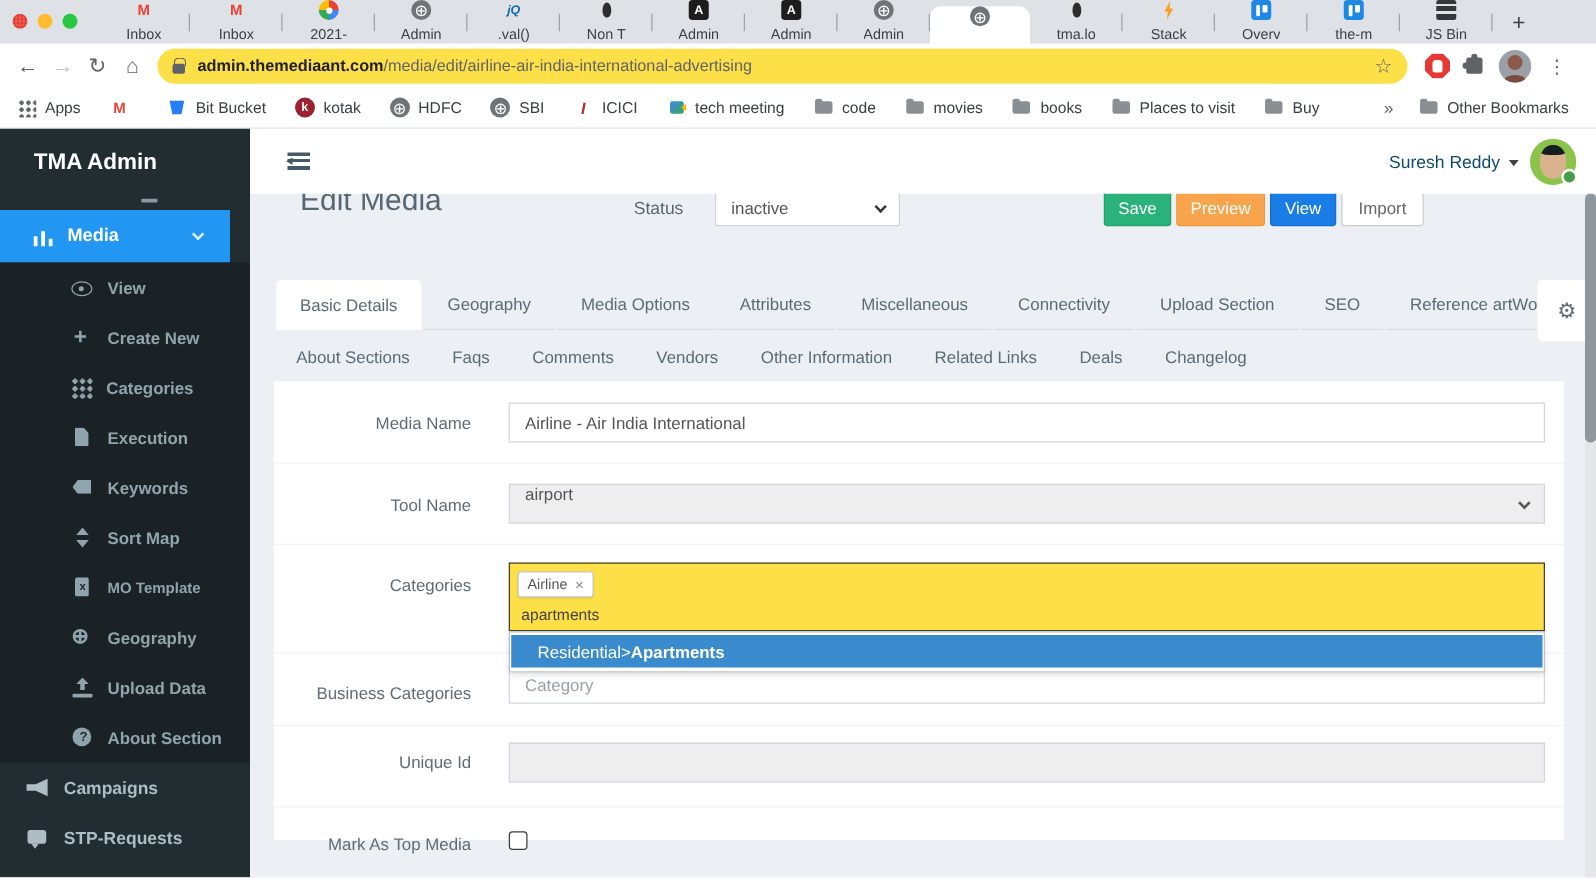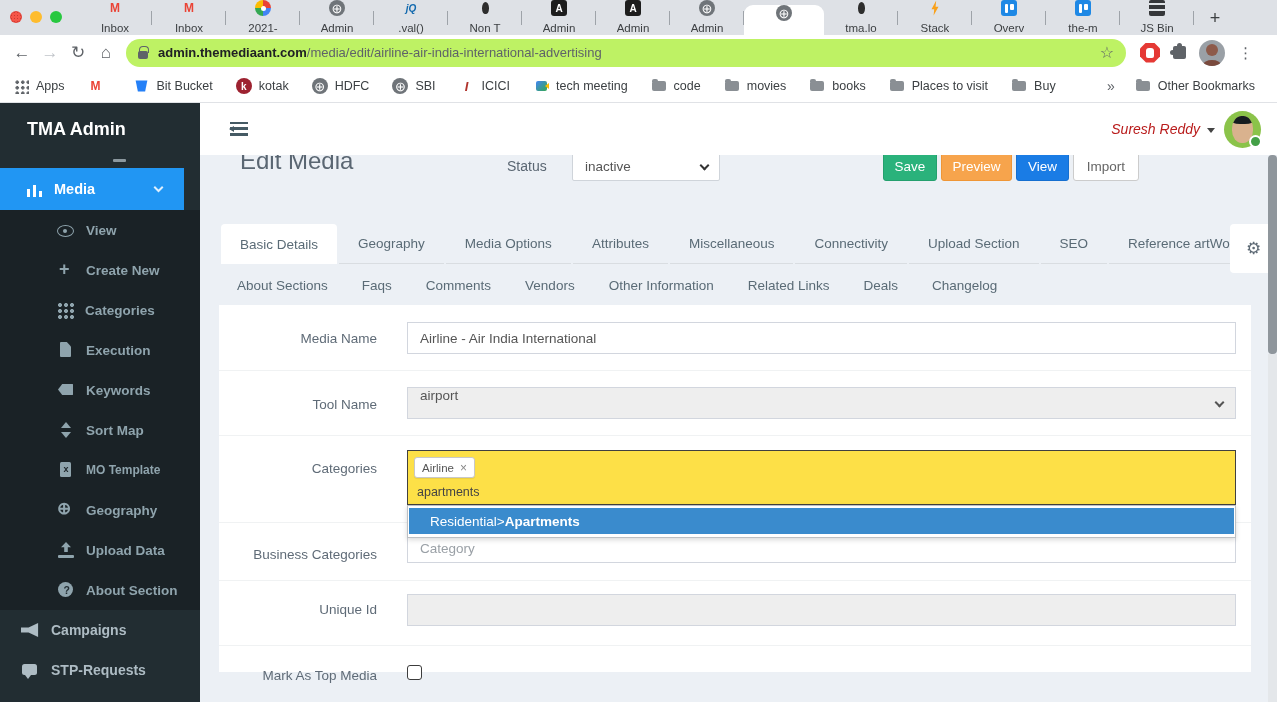--- a/index.html
+++ b/index.html
@@ -38,21 +38,21 @@
     clip-path:polygon(62% 0, 15% 58%, 42% 58%, 36% 100%, 85% 42%, 56% 42%); }
   .f-trello { background:#1e88e5; border-radius:3px; }
   .f-trello::before { content:""; position:absolute; left:3.5px; top:3.5px; width:3.5px; height:9px; background:#fff; border-radius:1px; }
   .f-trello::after { content:""; position:absolute; right:3.5px; top:3.5px; width:3.5px; height:6px; background:#fff; border-radius:1px; }
   .f-jsbin { border-radius:2px; background:linear-gradient(#35373a 0 3px,#dfe3e6 3px 5px,#35373a 5px 9px,#dfe3e6 9px 11px,#35373a 11px 16px); }
 
   
   .toolbar { position:absolute; left:0; top:35px; width:1277px; height:35px; background:#fff; display:flex; align-items:center; padding:0 8px; }
   .nav-ic { width:28px; height:30px; display:flex; align-items:center; justify-content:center; font-size:17px; color:#5f6368; }
   .nav-ic.disabled { color:#c0c4c9; }
-  .urlbar { width:1000px; height:28px; margin-left:6px; background:#bef264; border-radius:14px; display:flex; align-items:center; padding:0 12px; }
+  .urlbar { width:1000px; height:28px; margin-left:6px; background:#fde047; border-radius:14px; display:flex; align-items:center; padding:0 12px; }
   .lock { width:10px; height:8px; background:#5f6368; border-radius:2px; position:relative; margin-top:4px; flex:none; }
   .lock::before { content:""; position:absolute; top:-5px; left:1.2px; width:7.5px; height:6px; border:1.6px solid #5f6368; border-bottom:none; border-radius:4px 4px 0 0; }
   .url { font-size:13px; color:#5f6368; white-space:nowrap; overflow:hidden; flex:1; margin-left:10px; }
   .url .domain { color:#202124; font-weight:bold; }
   .star { font-size:16px; color:#5f6368; margin-left:8px; }
   .tool-right { display:flex; align-items:center; gap:13px; margin-left:14px; }
   .adblock { width:20px; height:20px; background:#e53935; position:relative;
     clip-path:polygon(30% 0,70% 0,100% 30%,100% 70%,70% 100%,30% 100%,0 70%,0 30%); }
   .adblock::before { content:""; position:absolute; left:6px; top:5px; width:8px; height:10px; background:#fff; border-radius:3px 3px 2px 2px; }
   .puzzle { width:13px; height:13px; background:#5f6368; border-radius:2px; position:relative; }
@@ -117,21 +117,21 @@
   .ic-mega::before { content:""; position:absolute; left:0; top:1px; width:18px; height:14px; background:currentColor; clip-path:polygon(0 32%,42% 32%,95% 0,95% 100%,42% 68%,0 68%); }
   .ic-comment::before { content:""; position:absolute; left:1px; top:2px; width:15px; height:11px; background:currentColor; border-radius:2.5px; }
   .ic-comment::after { content:""; position:absolute; left:4px; bottom:-1px; border-left:3px solid transparent; border-right:3px solid transparent; border-top:4px solid currentColor; }
 
   
   .main { position:absolute; left:200px; top:103px; width:1077px; height:599px; background:#ecf0f5; overflow:hidden; }
   .topnav { position:absolute; left:0; top:0; width:1077px; height:52px; background:#fff; z-index:6; }
   .toggle { position:absolute; left:30px; top:19px; width:18px; height:14px;
     background:linear-gradient(#455a64 0 2.5px,transparent 2.5px 5.5px,#455a64 5.5px 8px,transparent 8px 11px,#455a64 11px 14px); }
   .toggle::before { content:""; position:absolute; left:-1px; top:3.5px; border-right:5px solid #455a64; border-top:3.5px solid transparent; border-bottom:3.5px solid transparent; }
-  .user { position:absolute; right:62px; top:0; height:52px; display:flex; align-items:center; gap:7px; font-size:14px; color:#b91c1c;font-style:italic; }
+  .user { position:absolute; right:62px; top:0; height:52px; display:flex; align-items:center; gap:7px; font-size:14px; color:#0c4a6e; }
   .caret { border-left:4px solid transparent; border-right:4px solid transparent; border-top:5px solid #444; margin-top:2px; }
   .avatar { position:absolute; right:16px; top:8px; width:37px; height:37px; border-radius:50%; background:#8bc34a; z-index:7; }
   .avatar .face { position:absolute; left:8px; top:5px; width:21px; height:27px; background:#d9b28e; border-radius:46%; overflow:hidden; }
   .avatar .face::before { content:""; position:absolute; left:-2px; top:-3px; width:25px; height:11px; background:#161d20; border-radius:0 0 40% 40%; }
   .avatar::after { content:""; position:absolute; right:-1px; bottom:0; width:9px; height:9px; background:#43a047; border:2px solid #fff; border-radius:50%; }
 
   .page-title { position:absolute; left:40px; top:43px; font-size:24px; line-height:30px; color:#5a6672; z-index:1; }
   .status-label { position:absolute; left:307px; top:55px; font-size:14px; color:#5a6672; }
   .status-select { position:absolute; left:372px; top:49px; width:148px; height:29px; background:#fff; border:1px solid #cfd4da; border-radius:2px; display:flex; align-items:center; padding:0 12px; font-size:13.5px; color:#555; }
   .status-select .sel-chev { position:absolute; right:11px; top:9px; width:7px; height:7px; border-right:2px solid #333; border-bottom:2px solid #333; transform:rotate(45deg); }

